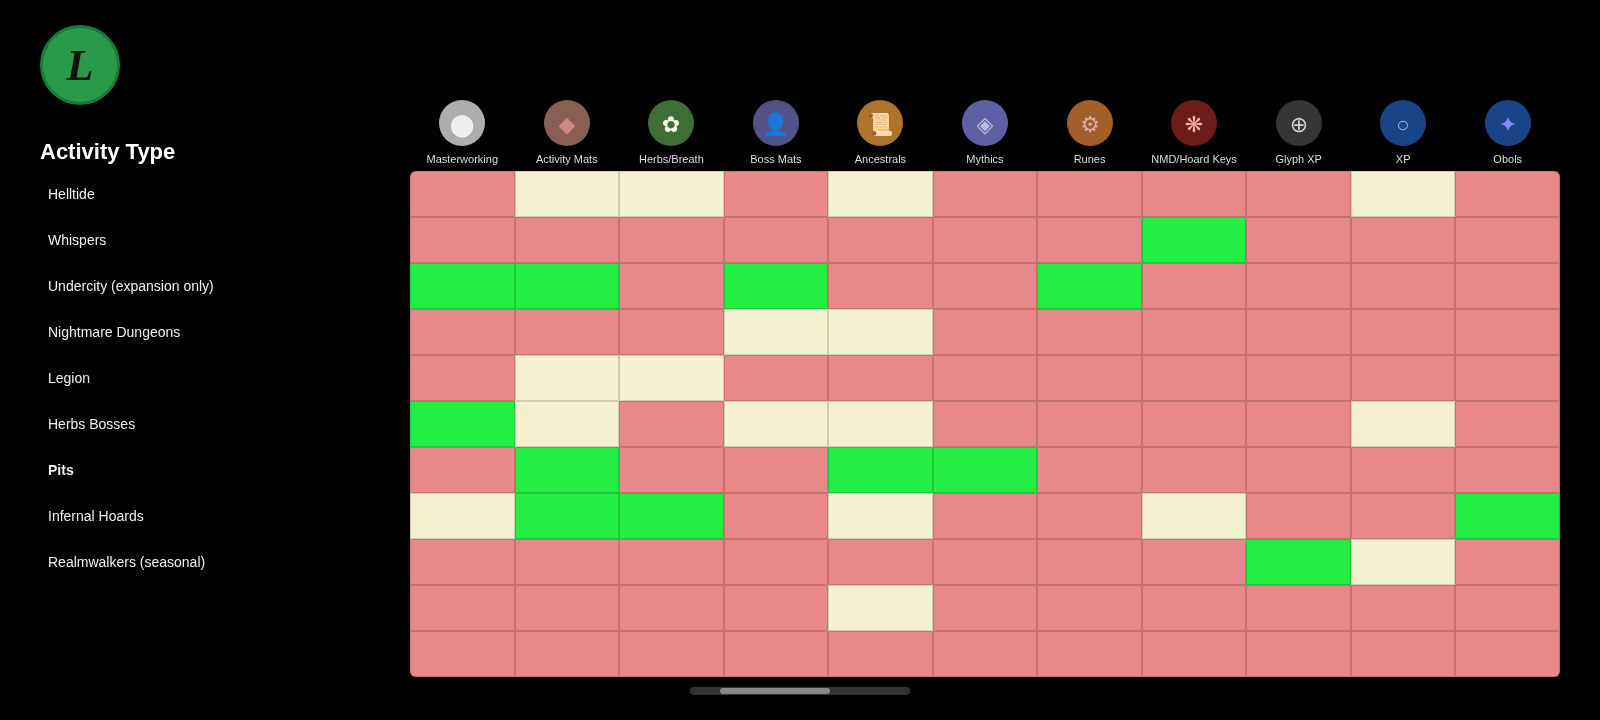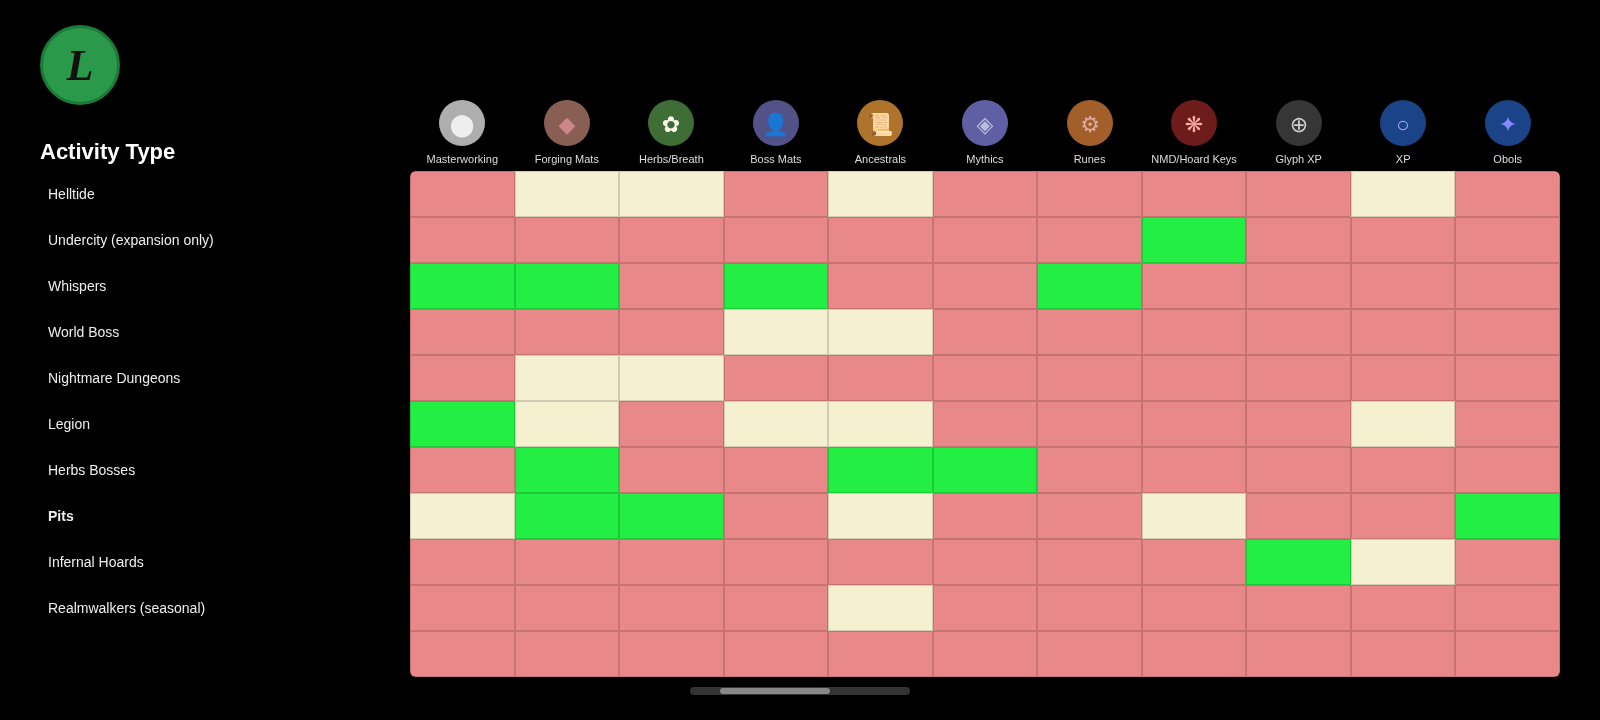--- a/index.html
+++ b/index.html
@@ -155,21 +155,21 @@
           </div>
           <div class="col-label">Masterworking</div>
         </div>
         <div class="col-header">
           <div class="col-icon">
             <svg width="50" height="50" viewBox="0 0 50 50">
     <circle cx="25" cy="25" r="23" fill="#a07060" opacity="0.85"></circle>
     <text x="25" y="34" text-anchor="middle" font-size="22" fill="#c88">◆</text>
   </svg>
           </div>
-          <div class="col-label">Forging Mats</div>
+          <div class="col-label">Activity Mats</div>
         </div>
         <div class="col-header">
           <div class="col-icon">
             <svg width="50" height="50" viewBox="0 0 50 50">
     <circle cx="25" cy="25" r="23" fill="#4a8040" opacity="0.85"></circle>
     <text x="25" y="34" text-anchor="middle" font-size="22" fill="#ffe">✿</text>
   </svg>
           </div>
           <div class="col-label">Herbs/Breath</div>
         </div>
@@ -246,27 +246,24 @@
           <div class="col-label">Obols</div>
         </div>
       </div>
   </div>
   <div class="grid-area">
     <div class="row-labels" id="row-labels">
     <div class="row-label">
           <span>Helltide</span>
         </div>
         <div class="row-label">
+          <span>Whispers</span>
+        </div>
+        <div class="row-label">
           <span>Undercity (expansion only)</span>
-        </div>
-        <div class="row-label">
-          <span>Whispers</span>
-        </div>
-        <div class="row-label">
-          <span>World Boss</span>
         </div>
         <div class="row-label">
           <span>Nightmare Dungeons</span>
         </div>
         <div class="row-label">
           <span>Legion</span>
         </div>
         <div class="row-label">
           <span>Herbs Bosses</span>
         </div>

